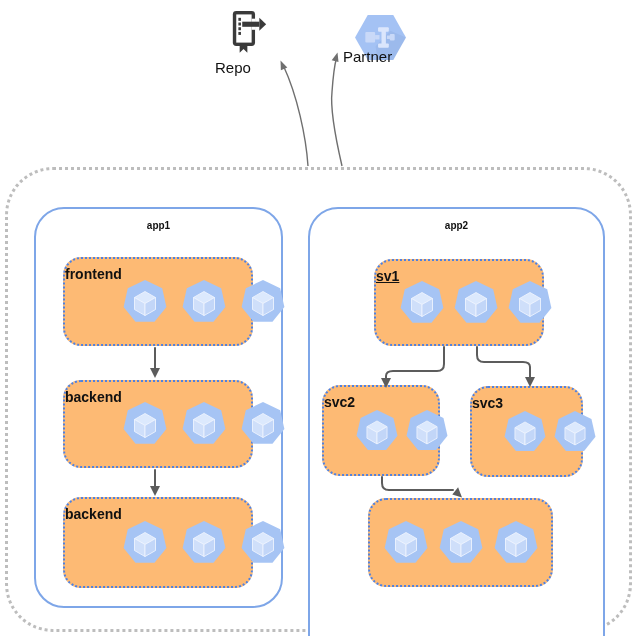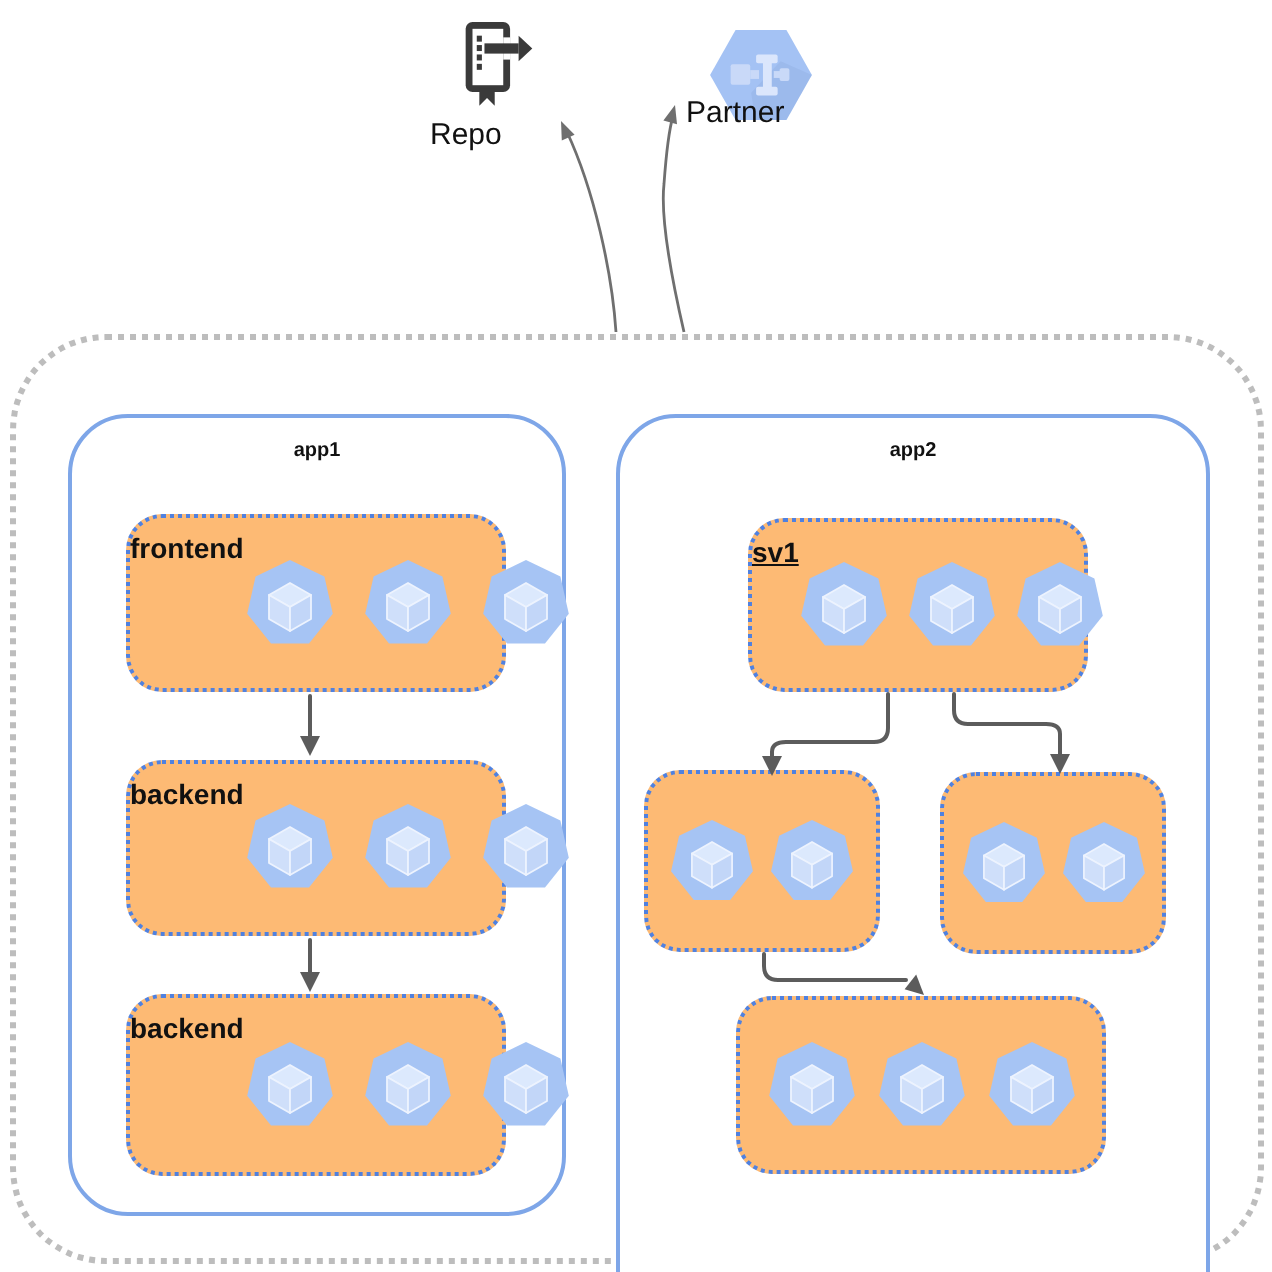--- a/index.html
+++ b/index.html
@@ -192,37 +192,39 @@
         <svg width="46" height="46" viewBox="0 0 46 46">
           <polygon points="23,1 40.2,9.3 44.4,27.9 32.5,42.8 13.5,42.8 1.6,27.9 5.8,9.3" fill="#a6c4f4"></polygon>
           <polygon points="23,12.5 33.5,18.5 23,24.5 12.5,18.5" fill="#dce9fd" stroke="#edf3fe" stroke-width="0.9" stroke-linejoin="round"></polygon>
           <polygon points="12.5,18.5 23,24.5 23,36.5 12.5,30.5" fill="#cfdffa" stroke="#edf3fe" stroke-width="0.9" stroke-linejoin="round"></polygon>
           <polygon points="33.5,18.5 23,24.5 23,36.5 33.5,30.5" fill="#c2d6f8" stroke="#edf3fe" stroke-width="0.9" stroke-linejoin="round"></polygon>
         </svg>
       </div>
   </div>
 
   <div class="service" style="left:322px;top:385px;width:118px;height:91px;">
+    <div class="service-label">svc2</div>
     <div class="pods" style="gap:6px;">
         <svg width="44" height="44" viewBox="0 0 46 46">
           <polygon points="23,1 40.2,9.3 44.4,27.9 32.5,42.8 13.5,42.8 1.6,27.9 5.8,9.3" fill="#a6c4f4"></polygon>
           <polygon points="23,12.5 33.5,18.5 23,24.5 12.5,18.5" fill="#dce9fd" stroke="#edf3fe" stroke-width="0.9" stroke-linejoin="round"></polygon>
           <polygon points="12.5,18.5 23,24.5 23,36.5 12.5,30.5" fill="#cfdffa" stroke="#edf3fe" stroke-width="0.9" stroke-linejoin="round"></polygon>
           <polygon points="33.5,18.5 23,24.5 23,36.5 33.5,30.5" fill="#c2d6f8" stroke="#edf3fe" stroke-width="0.9" stroke-linejoin="round"></polygon>
         </svg>
         <svg width="44" height="44" viewBox="0 0 46 46">
           <polygon points="23,1 40.2,9.3 44.4,27.9 32.5,42.8 13.5,42.8 1.6,27.9 5.8,9.3" fill="#a6c4f4"></polygon>
           <polygon points="23,12.5 33.5,18.5 23,24.5 12.5,18.5" fill="#dce9fd" stroke="#edf3fe" stroke-width="0.9" stroke-linejoin="round"></polygon>
           <polygon points="12.5,18.5 23,24.5 23,36.5 12.5,30.5" fill="#cfdffa" stroke="#edf3fe" stroke-width="0.9" stroke-linejoin="round"></polygon>
           <polygon points="33.5,18.5 23,24.5 23,36.5 33.5,30.5" fill="#c2d6f8" stroke="#edf3fe" stroke-width="0.9" stroke-linejoin="round"></polygon>
         </svg>
       </div>
   </div>
 
   <div class="service" style="left:470px;top:386px;width:113px;height:91px;">
+    <div class="service-label">svc3</div>
     <div class="pods" style="gap:6px;">
         <svg width="44" height="44" viewBox="0 0 46 46">
           <polygon points="23,1 40.2,9.3 44.4,27.9 32.5,42.8 13.5,42.8 1.6,27.9 5.8,9.3" fill="#a6c4f4"></polygon>
           <polygon points="23,12.5 33.5,18.5 23,24.5 12.5,18.5" fill="#dce9fd" stroke="#edf3fe" stroke-width="0.9" stroke-linejoin="round"></polygon>
           <polygon points="12.5,18.5 23,24.5 23,36.5 12.5,30.5" fill="#cfdffa" stroke="#edf3fe" stroke-width="0.9" stroke-linejoin="round"></polygon>
           <polygon points="33.5,18.5 23,24.5 23,36.5 33.5,30.5" fill="#c2d6f8" stroke="#edf3fe" stroke-width="0.9" stroke-linejoin="round"></polygon>
         </svg>
         <svg width="44" height="44" viewBox="0 0 46 46">
           <polygon points="23,1 40.2,9.3 44.4,27.9 32.5,42.8 13.5,42.8 1.6,27.9 5.8,9.3" fill="#a6c4f4"></polygon>
           <polygon points="23,12.5 33.5,18.5 23,24.5 12.5,18.5" fill="#dce9fd" stroke="#edf3fe" stroke-width="0.9" stroke-linejoin="round"></polygon>

